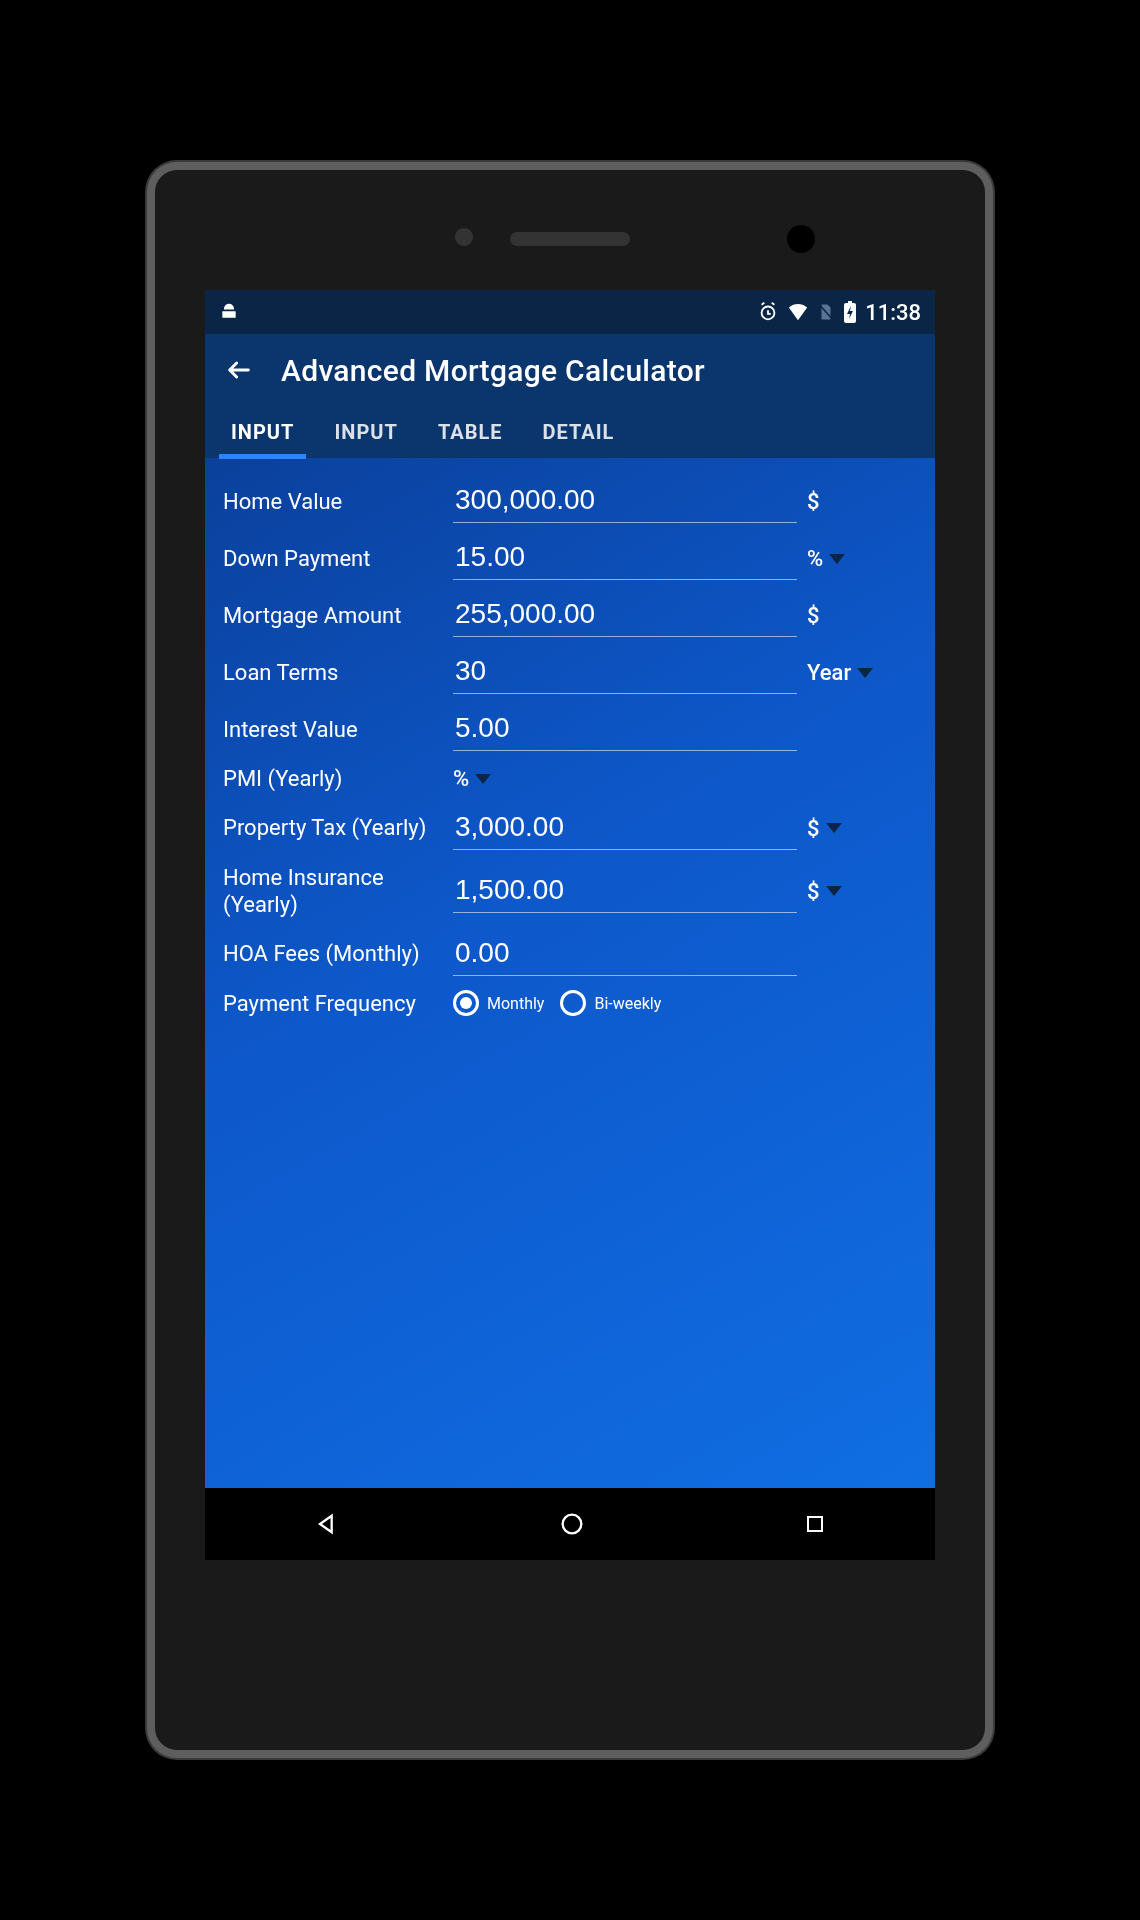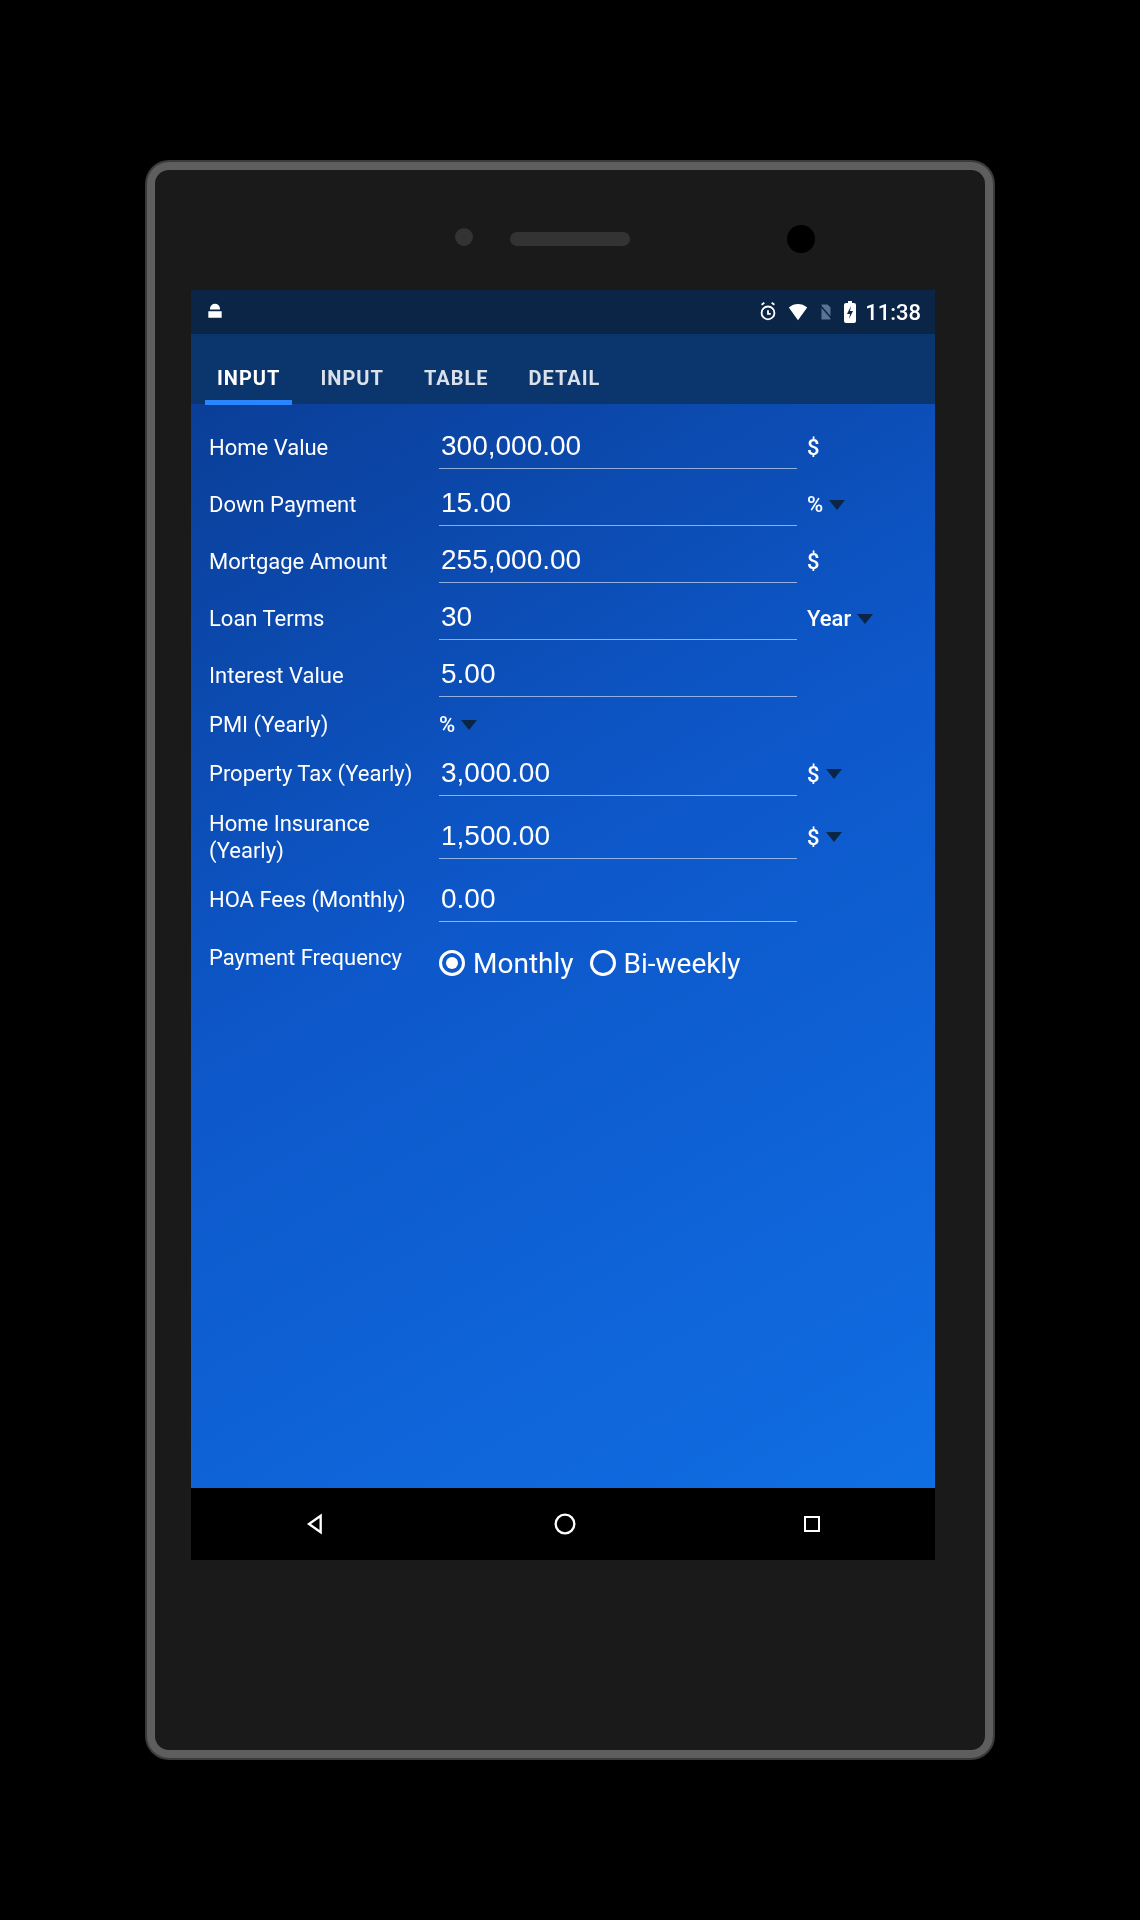--- a/index.html
+++ b/index.html
@@ -3,24 +3,24 @@
 <meta charset="utf-8">
 <style>
   * { box-sizing: border-box; margin: 0; padding: 0; }
   html, body { width: 1140px; height: 1920px; background: #000; font-family: Roboto, "Helvetica Neue", Arial, sans-serif; }
   .stage { width: 1140px; height: 1920px; position: relative; background: #000; display: flex; align-items: center; justify-content: center; }
 
   
   .phone {
     width: 830px; height: 1580px;
     background: #1a1a1a;
-    border-radius: 14px;
+    border-radius: 22px;
     box-shadow: 0 0 0 8px #5e5e5e, 0 0 0 10px #3a3a3a;
     position: relative;
-    padding: 120px 50px 190px 36px;
+    padding: 120px 50px 190px 50px;
   }
   .speaker {
     position: absolute; top: 62px; left: 50%; transform: translateX(-50%);
     width: 120px; height: 14px; background: #333; border-radius: 8px;
   }
   .camera {
     position: absolute; top: 55px; right: 170px;
     width: 28px; height: 28px; background: #000; border-radius: 50%;
   }
   .earpiece-dot { position: absolute; top: 58px; left: 300px; width: 18px; height: 18px; background:#333; border-radius:50%; }
@@ -56,21 +56,21 @@
   .row { display: grid; grid-template-columns: 220px 1fr 110px; align-items: center; gap: 10px; margin-bottom: 14px; }
   .label { font-size: 22px; font-weight: 400; line-height: 1.25; }
   .input {
     font-size: 28px; color: #fff; background: transparent; border: none; border-bottom: 1.5px solid rgba(255,255,255,0.55);
     padding: 4px 2px 6px 2px; width: 100%;
   }
   .unit { display: flex; align-items: center; gap: 8px; font-size: 22px; font-weight: 500; }
   .unit-select { display:flex; align-items:center; gap:6px; }
 
   .radio-row { display:flex; gap: 16px; align-items:center; }
-  .radio { display:flex; align-items:center; gap:8px; font-size:28px;margin-top:11px; }
+  .radio { display:flex; align-items:center; gap:8px; font-size:16px; }
   .radiodot { width:26px; height:26px; border:3px solid #fff; border-radius:50%; display:flex; align-items:center; justify-content:center; }
   .radiodot.checked::after { content:""; width:12px; height:12px; background:#fff; border-radius:50%; }
 
   .navbar { height: 72px; background:#000; display:flex; align-items:center; justify-content:space-around; margin-top:auto; }
   .navbar svg { display:block; }
 
   .tri-down { width:0; height:0; border-left:8px solid transparent; border-right:8px solid transparent; border-top:10px solid #0a2546; }
 </style>
 </head>
 <body>
@@ -116,20 +116,28 @@
                 <rect x="1" y="2" width="12" height="20" rx="2"></rect>
                 <rect x="5" y="0" width="4" height="3"></rect>
                 <path d="M8 5l-4 8h3l-1 5 4-8H7l1-5z" fill="#0a2546"></path>
               </svg>
           </span>
           <span>11:38</span>
         </div>
       </div>
 
       <div class="appbar">
+        <div class="appbar-row1">
+          <div class="back-btn">
+            <svg width="28" height="28" viewBox="0 0 24 24" fill="none" stroke="#fff" stroke-width="2.5" stroke-linecap="round" stroke-linejoin="round">
+                <path d="M20 12H4M10 6l-6 6 6 6"></path>
+              </svg>
+          </div>
+          <div class="appbar-title">Advanced Mortgage Calculator</div>
+        </div>
         <div class="tabs">
           <div class="tab active">INPUT</div>
           <div class="tab">INPUT</div>
           <div class="tab">TABLE</div>
           <div class="tab">DETAIL</div>
         </div>
       </div>
 
       <div class="form">
 

